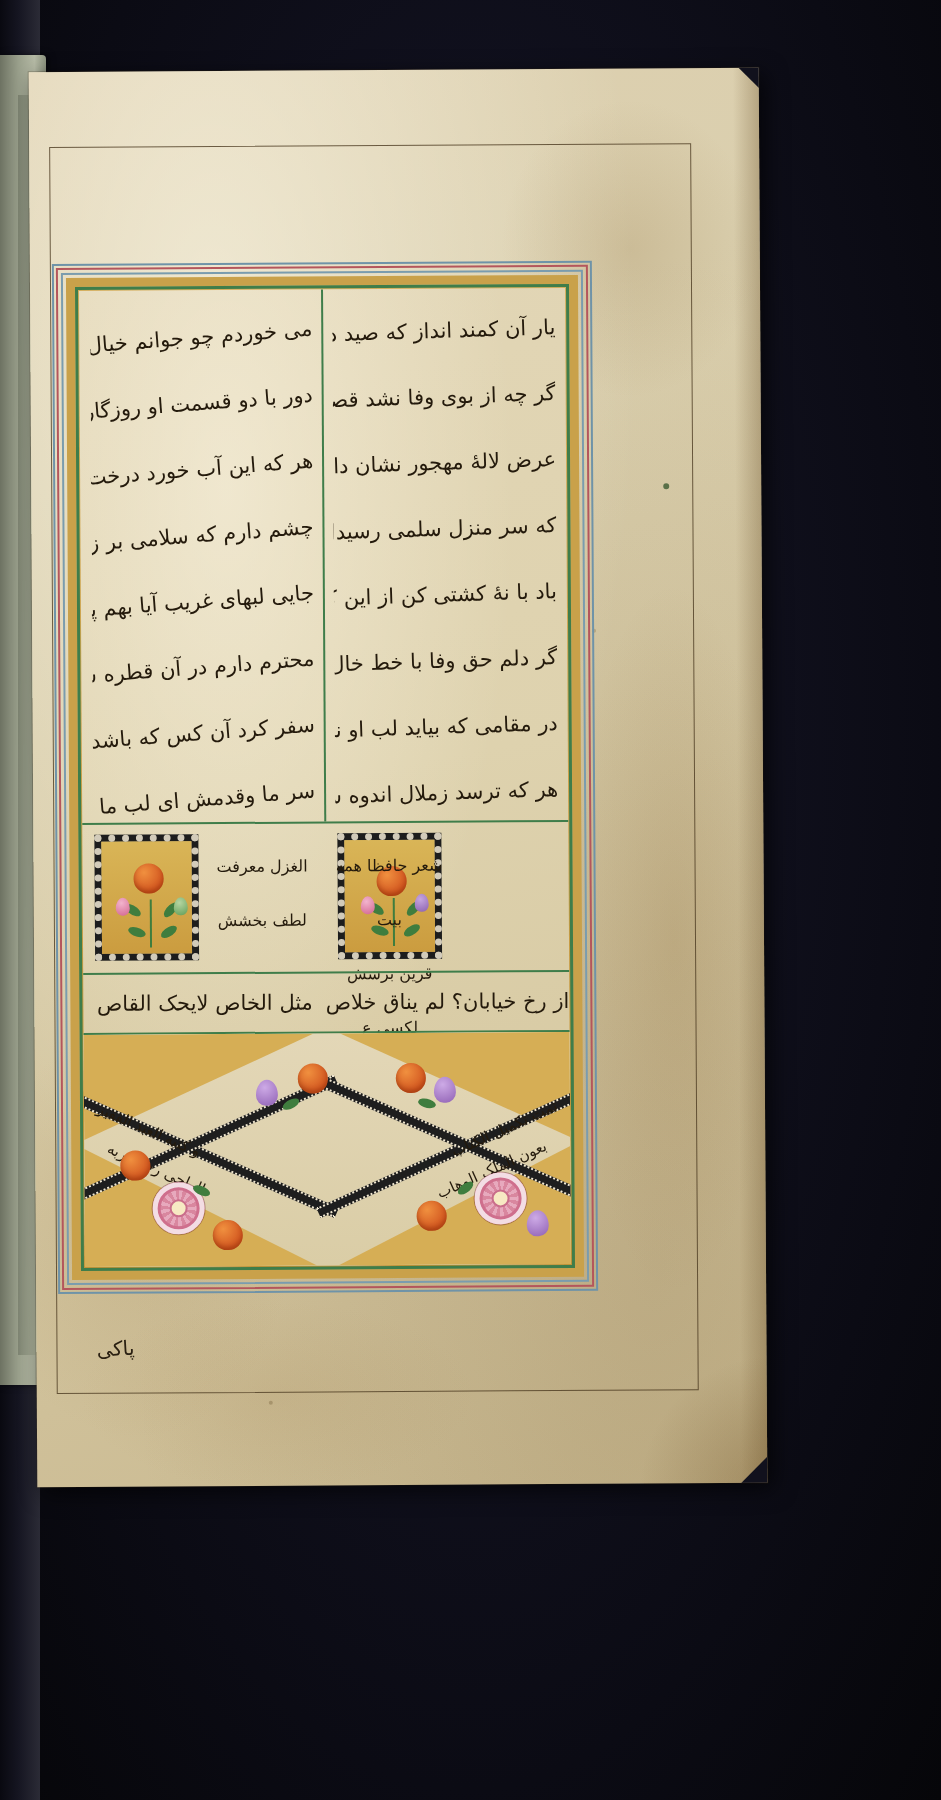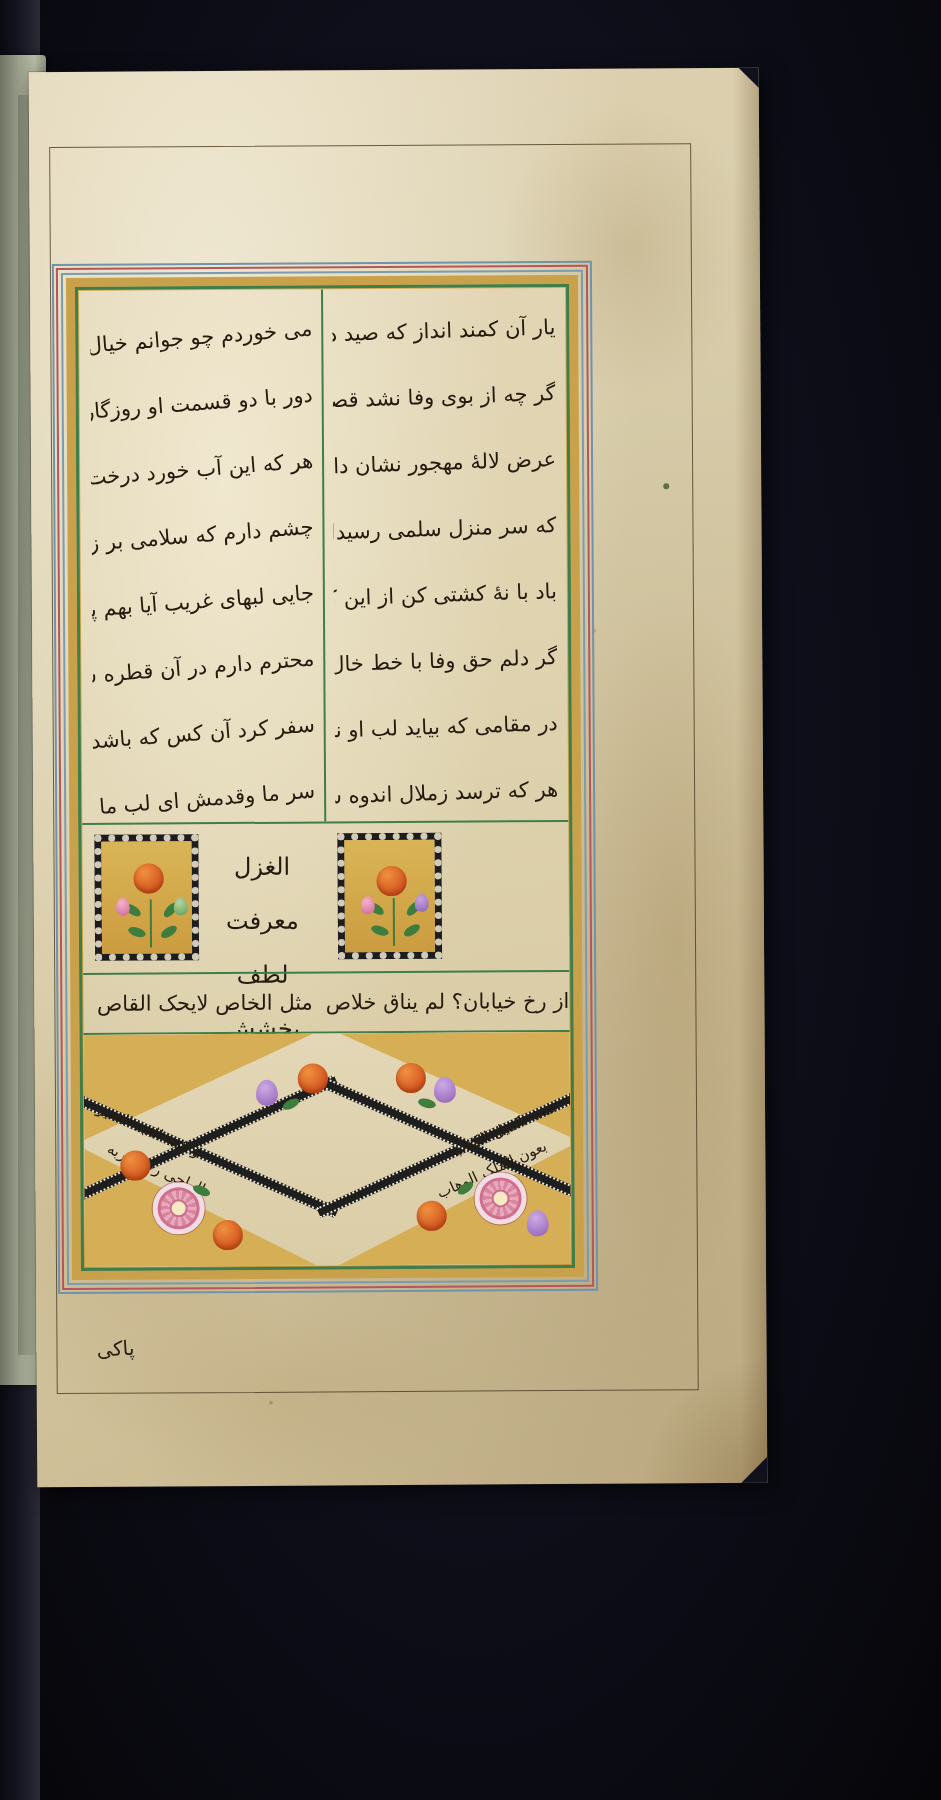--- a/index.html
+++ b/index.html
@@ -228,21 +228,21 @@
   .flower-box .inner {
     position: absolute; inset: 0;
     background: linear-gradient(180deg,#d9b557,#cb9c3f);
     overflow: hidden;
   }
   .panel-text {
     position: absolute;
     top: 16px;
     height: 112px;
     direction: rtl;
-    font-size: 24px;
+    font-size: 16px;
     color: #241a0c;
     line-height: 52px;
     text-align: center;
   }
 
   
   #prose-row {
     position: absolute;
     left: 0; top: 684px;
     width: 100%;
@@ -427,20 +427,24 @@
             <div class="inner">
               <div class="stem" style="left:48px;top:58px;height:48px;"></div>
               <div class="leafy" style="left:26px;top:86px;transform:rotate(25deg);"></div>
               <div class="leafy" style="left:58px;top:86px;transform:rotate(-25deg);"></div>
               <div class="leafy" style="left:22px;top:64px;transform:rotate(40deg);"></div>
               <div class="leafy" style="left:60px;top:64px;transform:rotate(-40deg);"></div>
               <div class="pomegranate" style="left:32px;top:26px;"></div>
               <div class="tulip" style="left:16px;top:56px;background:radial-gradient(circle at 40% 30%,#f2b4cd,#d2648f);"></div>
               <div class="tulip" style="left:70px;top:54px;background:radial-gradient(circle at 40% 30%,#c6a6e0,#8a5fae);"></div>
             </div>
+          </div>
+          <div class="panel-text" style="right:124px;left:8px;">
+            <div style="white-space:pre-line;line-height:54px;">شعر حافظا همه بیت
+قرین برسش لکسی ع</div>
           </div>
         </div>
 
         <div class="panel-half left">
           <div class="flower-box" style="left:12px;">
             <div class="inner">
               <div class="stem" style="left:48px;top:58px;height:48px;"></div>
               <div class="leafy" style="left:26px;top:86px;transform:rotate(25deg);"></div>
               <div class="leafy" style="left:58px;top:86px;transform:rotate(-25deg);"></div>
               <div class="leafy" style="left:22px;top:64px;transform:rotate(40deg);"></div>

